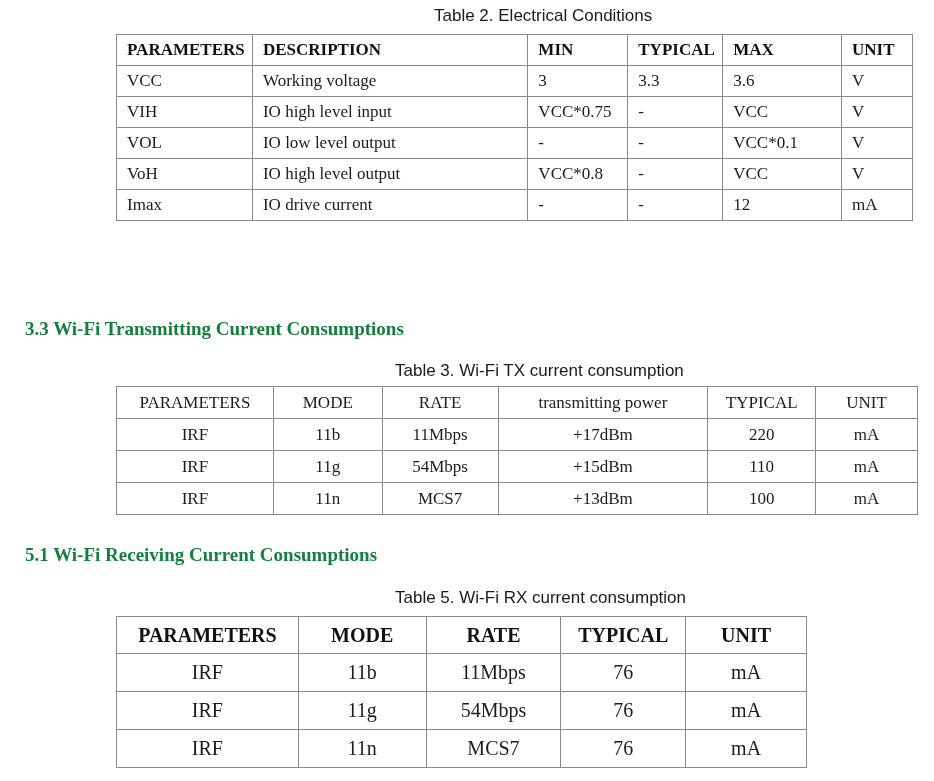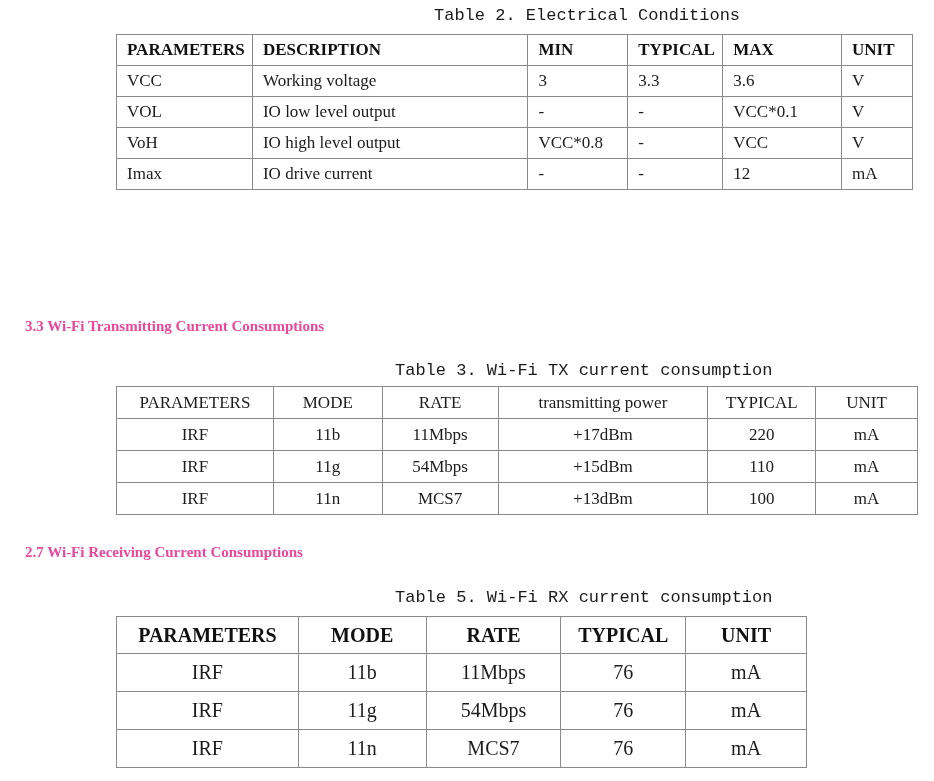--- a/index.html
+++ b/index.html
@@ -1,23 +1,23 @@
 <!DOCTYPE html>
 <html><head>
 <meta charset="utf-8">
 <style>
   html, body { margin: 0; padding: 0; background: #ffffff; }
   body { width: 934px; height: 781px; position: relative; overflow: hidden; color: #1a1a1a; }
   .caption {
-    position: absolute; font-family: Liberation Mono, monospace;
+    position: absolute; font-family: Liberation Sans, sans-serif;
     font-size: 17px; color: #1a1a1a; white-space: nowrap;
   }
   .heading {
     position: absolute; left: 25px; font-family: "Liberation Serif", "DejaVu Serif", serif;
-    font-size: 15px; font-weight: bold; color: #ec4899; white-space: nowrap;
+    font-size: 19px; font-weight: bold; color: #15803d; white-space: nowrap;
   }
   table { position: absolute; border-collapse: collapse; font-family: Liberation Serif, serif; color: #1c1c1c; }
   td, th { border: 1px solid #8a8a8a; padding: 0; white-space: nowrap; }
 
   
   #t2 { left: 116px; top: 34px; width: 797px; }
   #t2 th, #t2 td { height: 30px; font-size: 17px; padding-left: 10px; text-align: left; }
   #t2 th { font-weight: bold; color: #111; }
   #t2 td.unit-c { color: #888; }
 
@@ -53,20 +53,28 @@
       <th>UNIT</th>
     </tr>
   </thead>
   <tbody>
     <tr>
       <td>VCC</td>
       <td>Working voltage</td>
       <td>3</td>
       <td>3.3</td>
       <td>3.6</td>
+      <td>V</td>
+    </tr>
+    <tr>
+      <td>VIH</td>
+      <td>IO high level input</td>
+      <td>VCC*0.75</td>
+      <td>-</td>
+      <td>VCC</td>
       <td>V</td>
     </tr>
     <tr>
       <td>VOL</td>
       <td>IO low level output</td>
       <td>-</td>
       <td>-</td>
       <td>VCC*0.1</td>
       <td>V</td>
     </tr>
@@ -131,21 +139,21 @@
       <td>IRF</td>
       <td>11n</td>
       <td>MCS7</td>
       <td>+13dBm</td>
       <td>100</td>
       <td>mA</td>
     </tr>
   </tbody>
 </table>
 
-<div class="heading" style="top:544px;">2.7 Wi-Fi Receiving Current Consumptions</div>
+<div class="heading" style="top:544px;">5.1 Wi-Fi Receiving Current Consumptions</div>
 <div class="caption" style="left:395px; top:588px;">Table 5. Wi-Fi RX current consumption</div>
 <table id="t5">
   <colgroup>
     <col style="width:182px">
       <col style="width:128px">
       <col style="width:135px">
       <col style="width:125px">
       <col style="width:121px">
   </colgroup>
   <thead>

